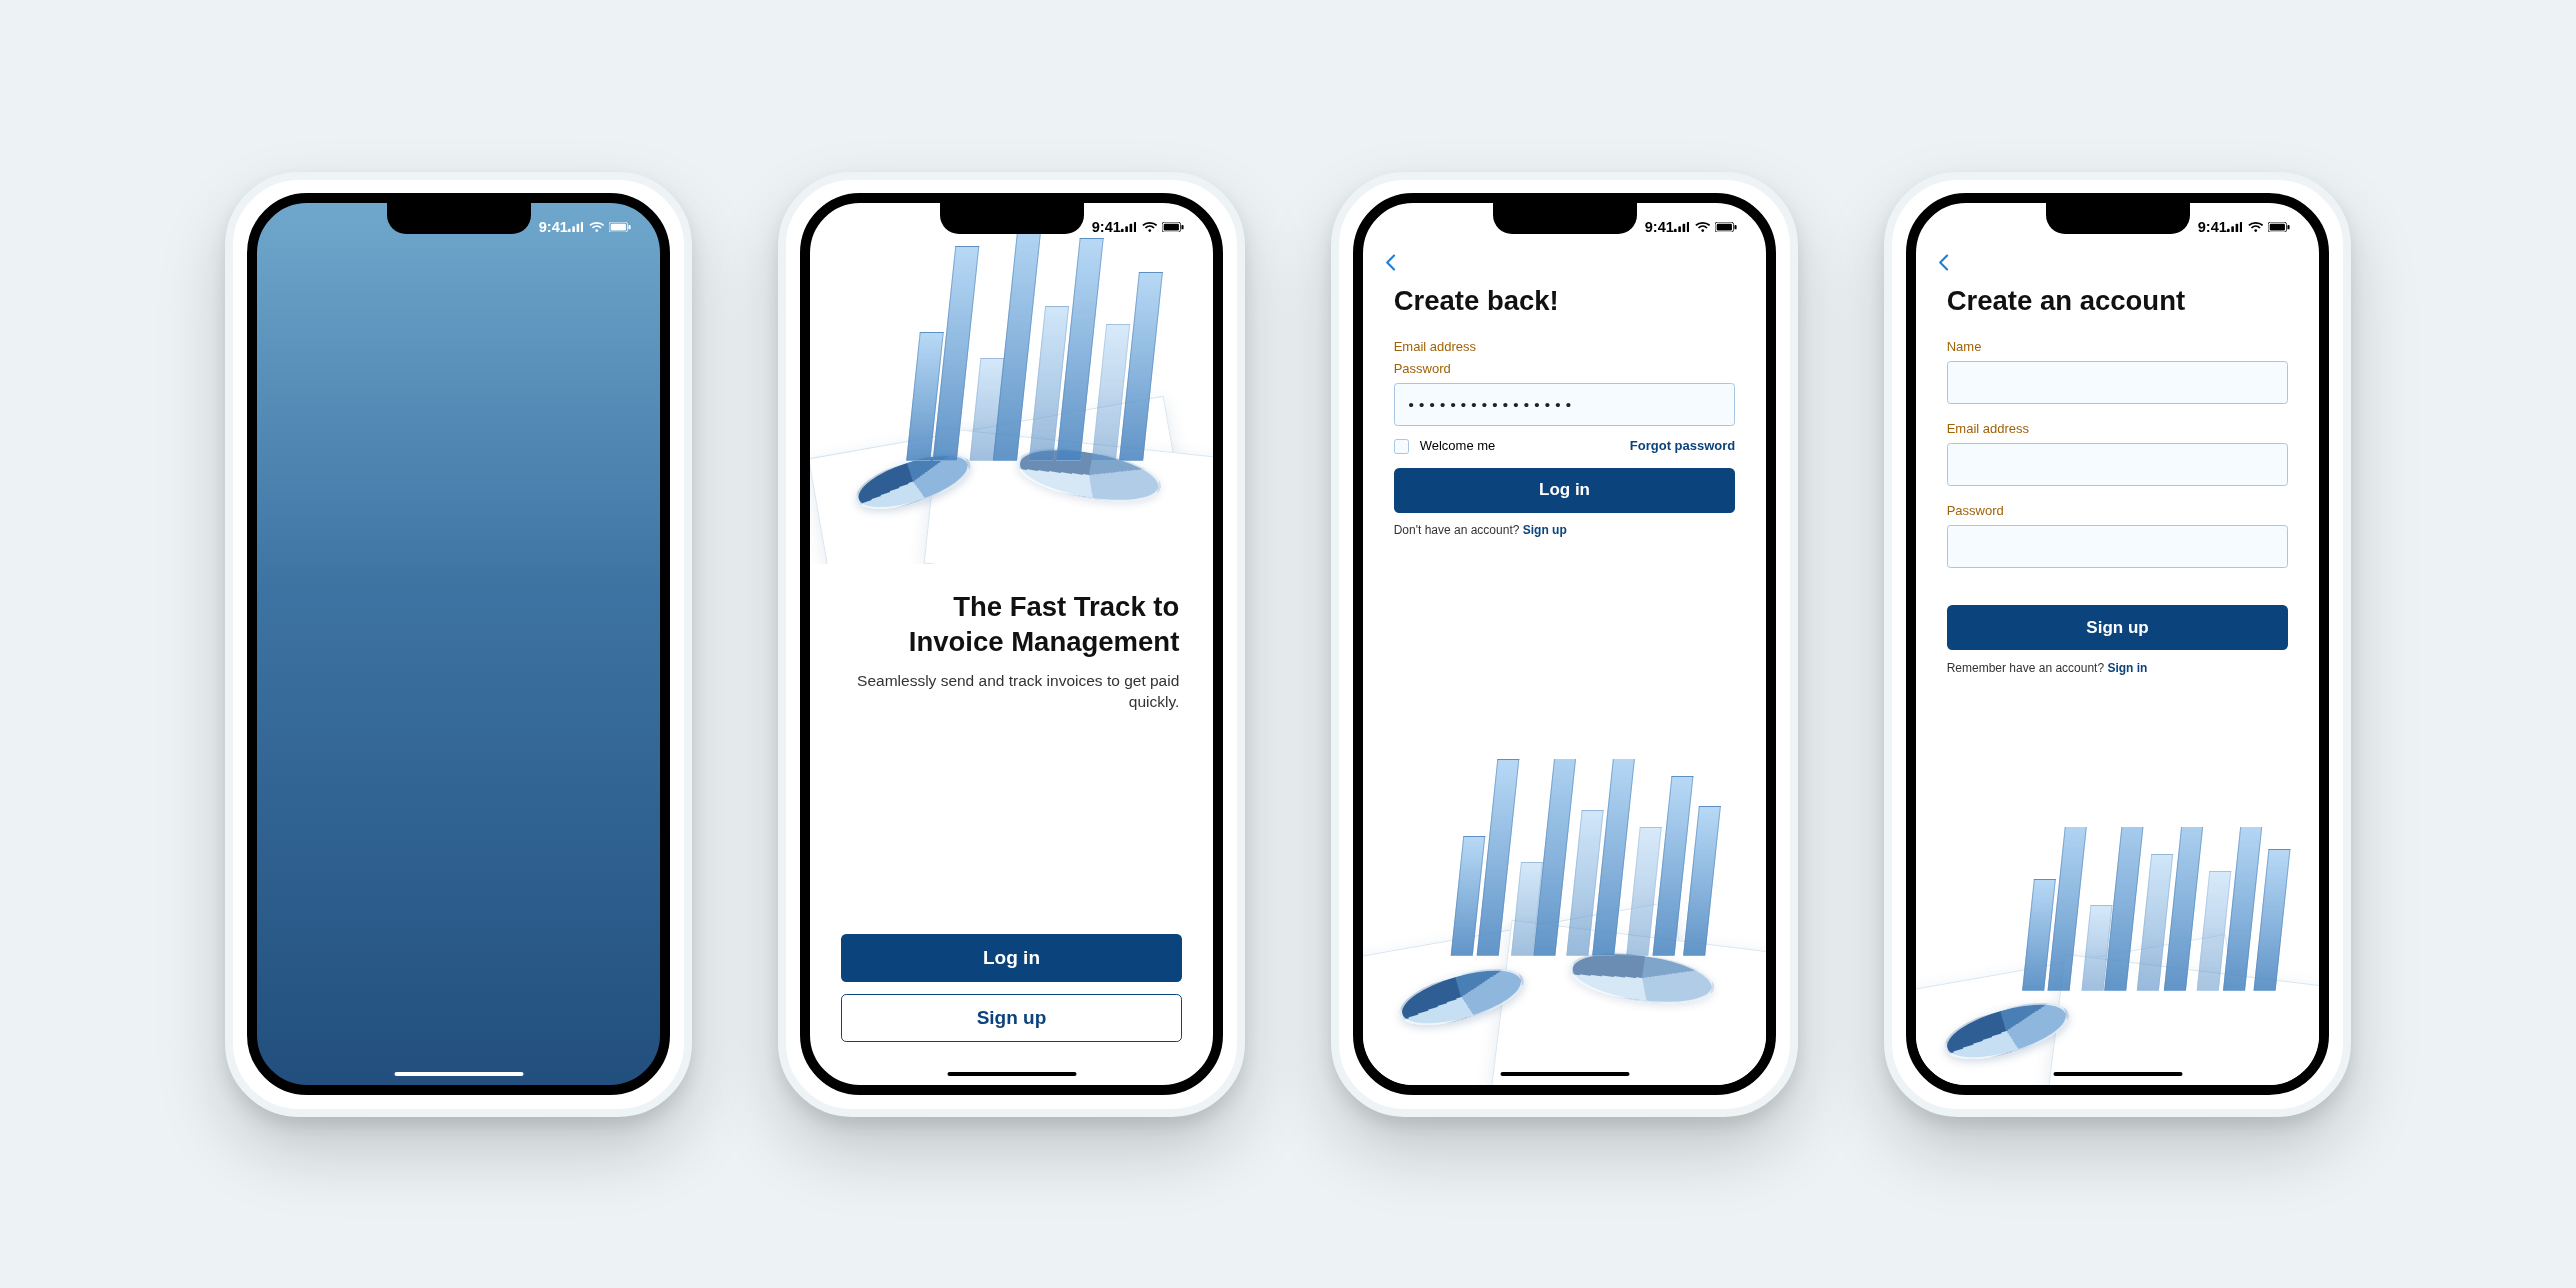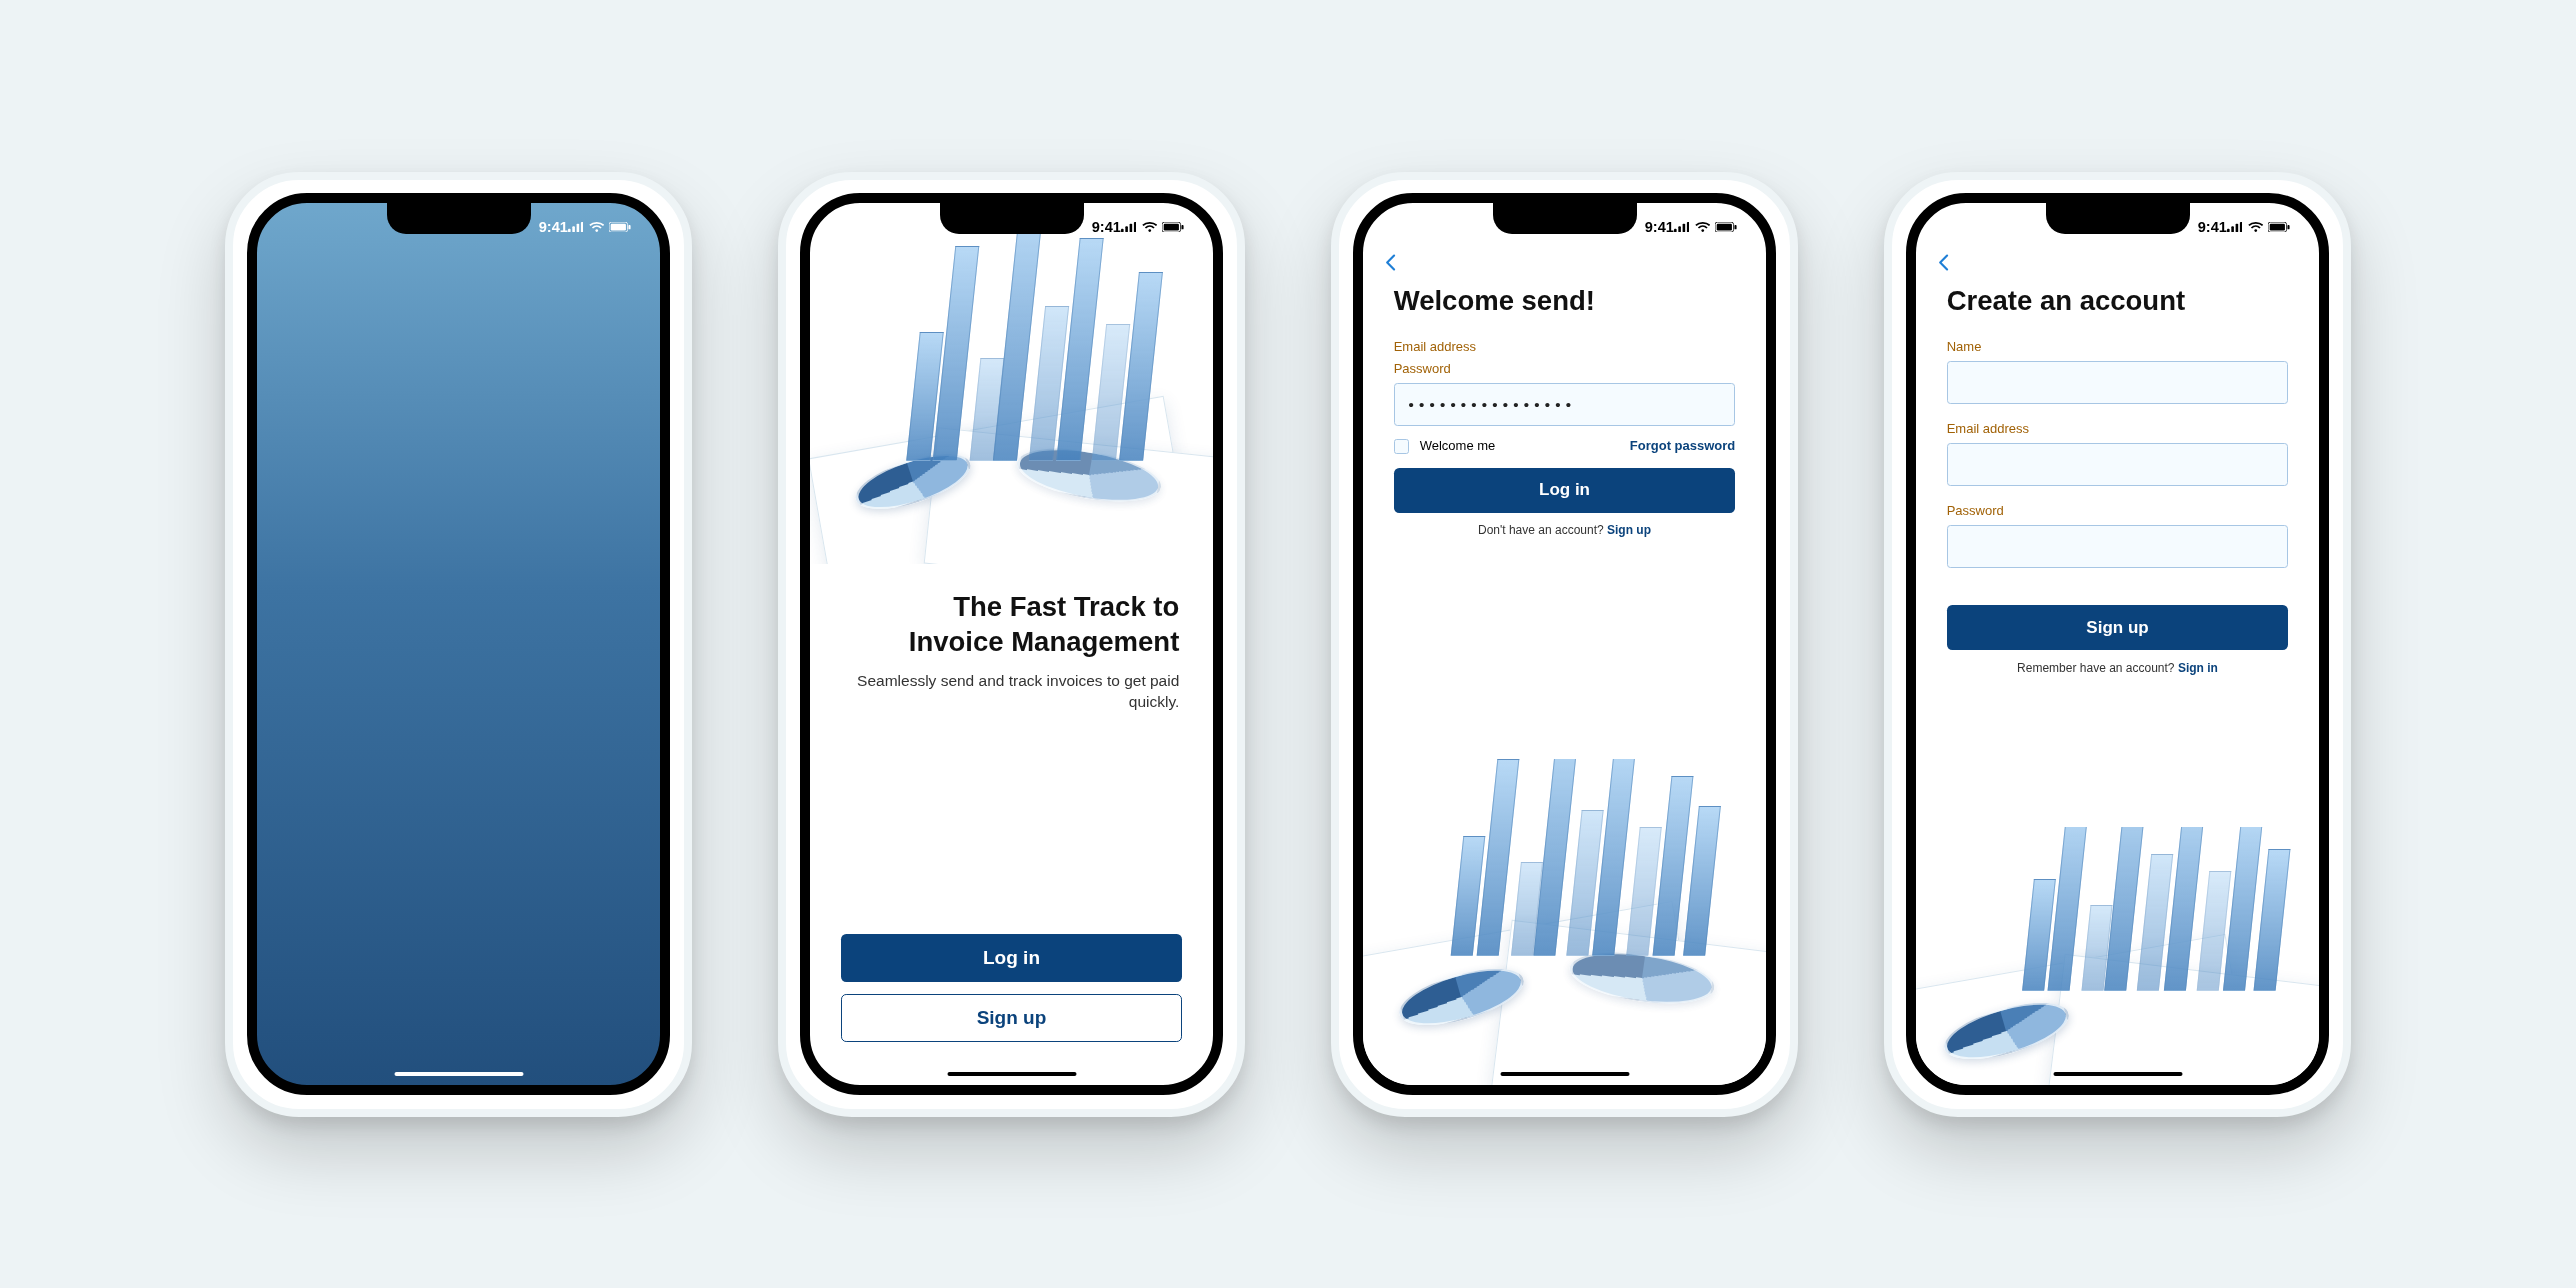--- a/index.html
+++ b/index.html
@@ -143,21 +143,21 @@
     color: #333;
     margin-bottom: 17px;
   }
   .text-input::placeholder { color: #98a6b0; }
   .pw-dots { letter-spacing: 1.7px; font-family: monospace; display:flex; align-items:center; color:#222; }
   .row-inline { display:flex; align-items:center; justify-content:space-between; margin: -5.2px 0 13.7px 0; font-size: 13px; }
   .checkbox {
     width: 15.5px; height: 15.5px; border: 1.3px solid #a7c6e4; background:#f5fbff; border-radius:2.6px; display:inline-block; vertical-align:middle; margin-right:6.9px; cursor:pointer;
   }
   .link { color: #0b437c; font-weight: 600; cursor: pointer; }
-  .below-cta { text-align:center; font-size: 12px; color:#333; margin-top: 10.3px; }
+  .below-cta { text-align:left; font-size: 12px; color:#333; margin-top: 10.3px; }
   .below-cta .link { font-size: 12px; }
 
   .bottom-illustration {
     position: absolute;
     bottom: 0; left: 0; right: 0;
     height: 326px;
     overflow: hidden;
   }
 
   
@@ -323,21 +323,21 @@
       </span>
     </div>
 
     <div class="nav-back">
       <svg width="19" height="19" viewBox="0 0 22 22">
           <polyline points="14,3 6,11 14,19" fill="none" stroke="#1f7fd6" stroke-width="2.5" stroke-linecap="round" stroke-linejoin="round"></polyline>
         </svg>
     </div>
 
     <div class="form-body">
-      <div class="page-heading">Welcome send!</div>
+      <div class="page-heading">Create back!</div>
 
       <label class="field-label">Email address</label>
 
       <label class="field-label">Password</label>
       <div class="text-input pw-dots">••••••••••••••••</div>
 
       <div class="row-inline">
         <span>
           <span class="checkbox"></span>
           <span>Welcome me</span>

